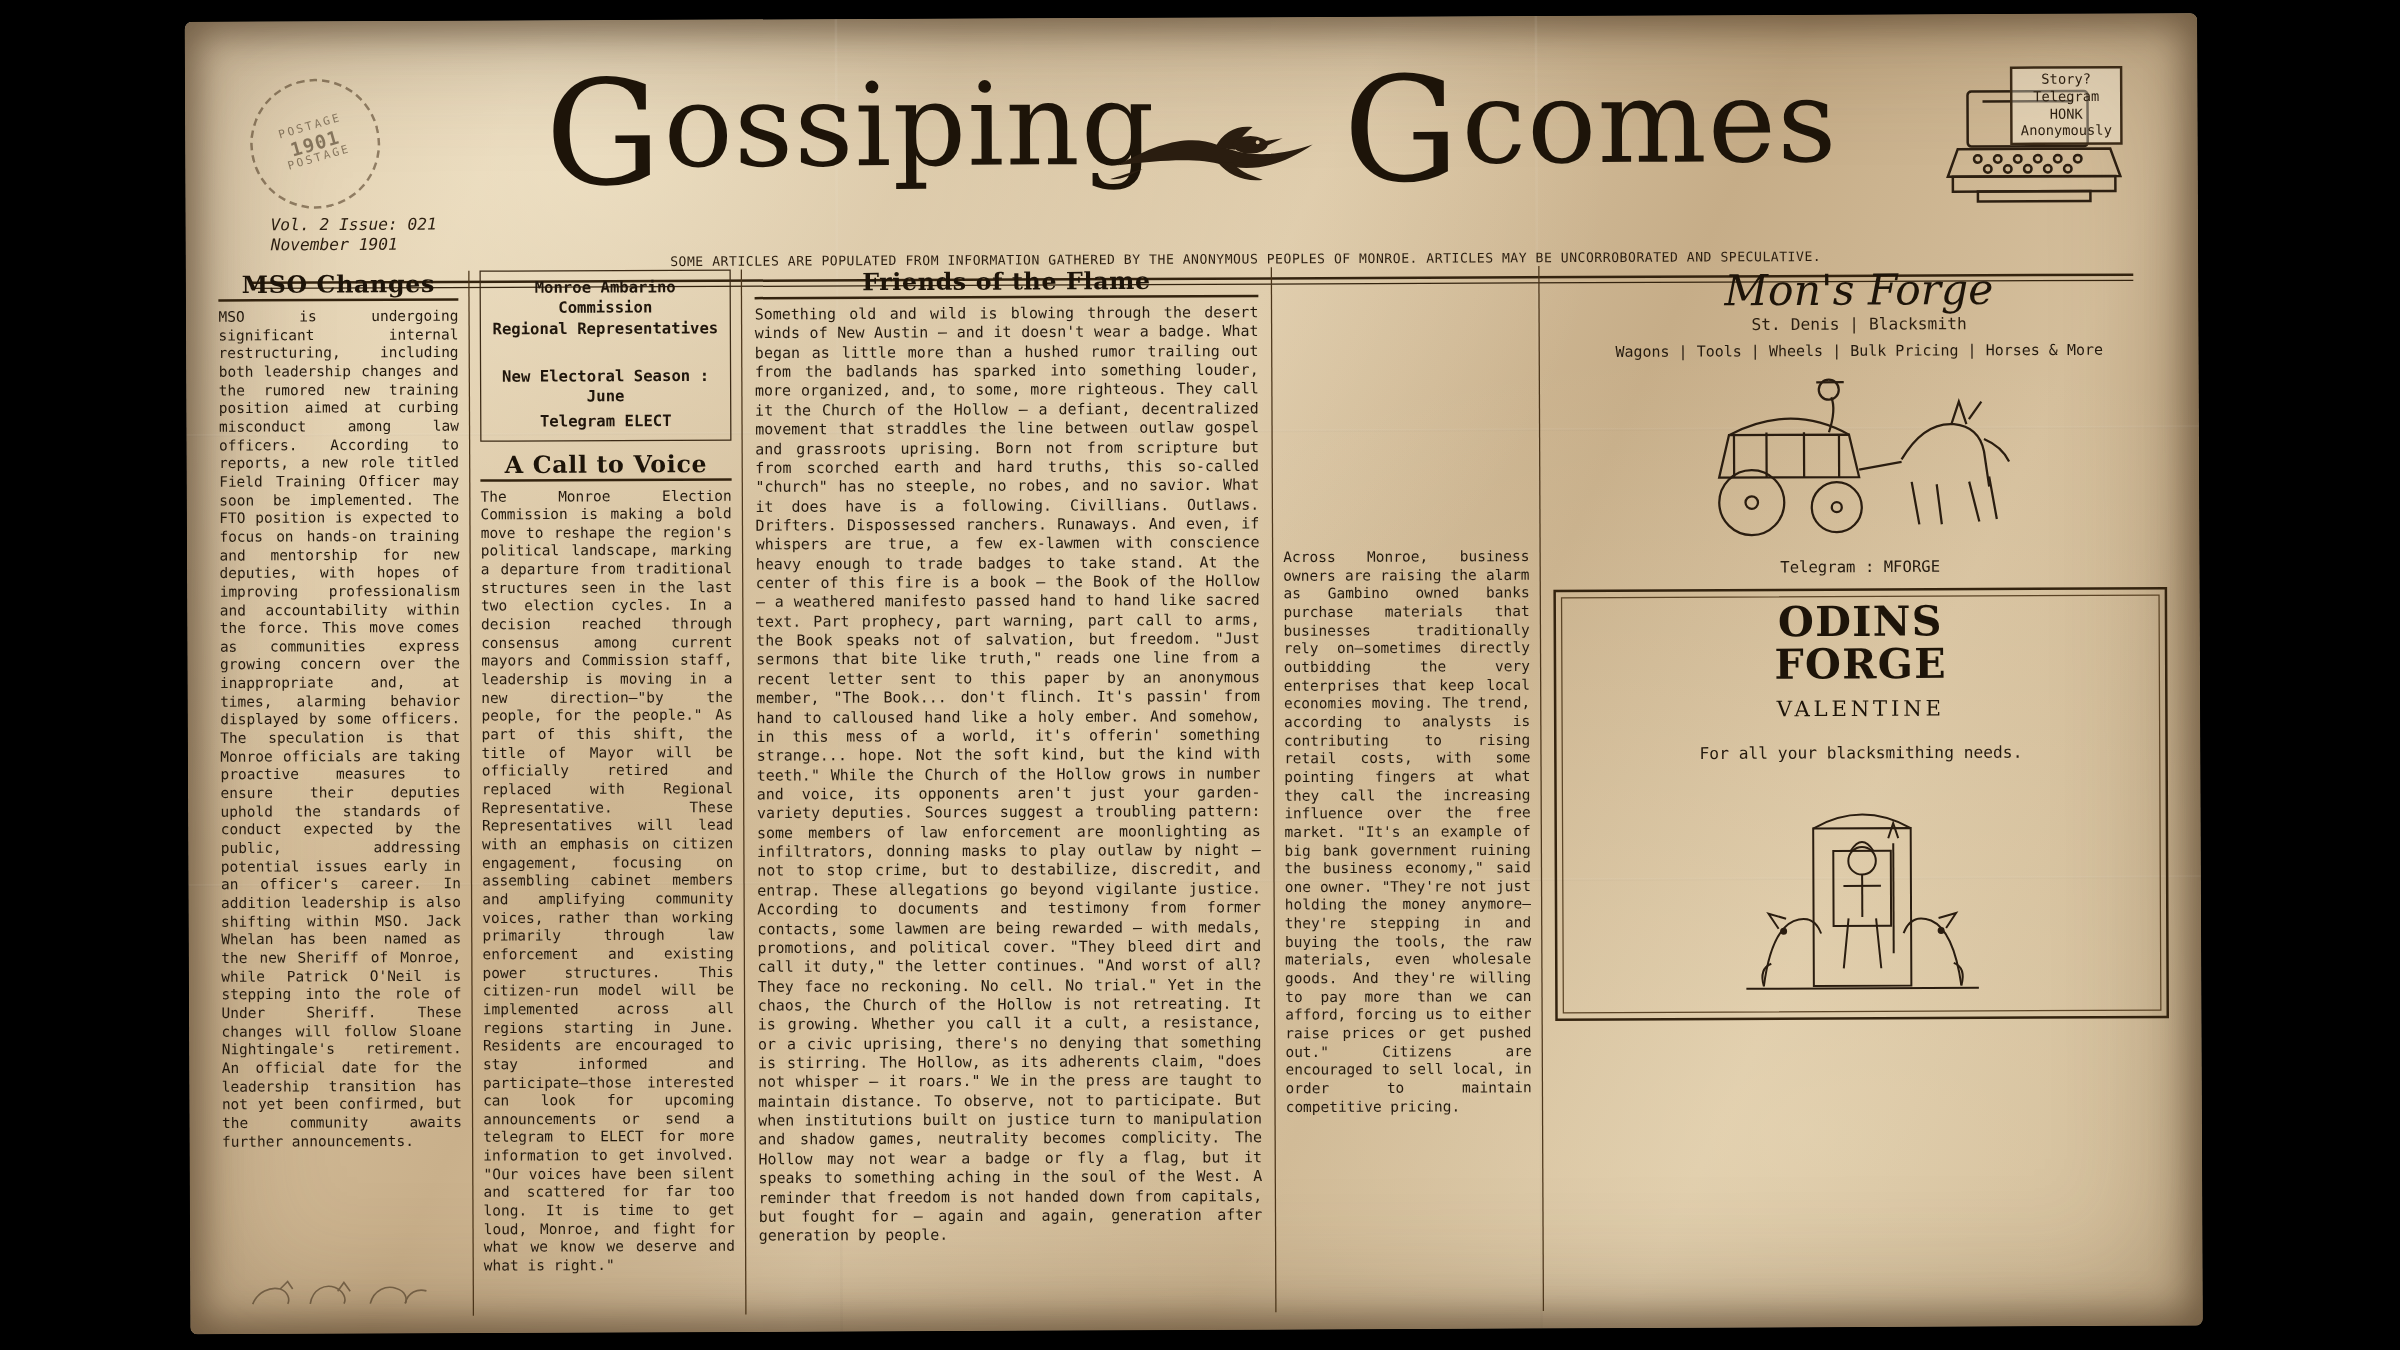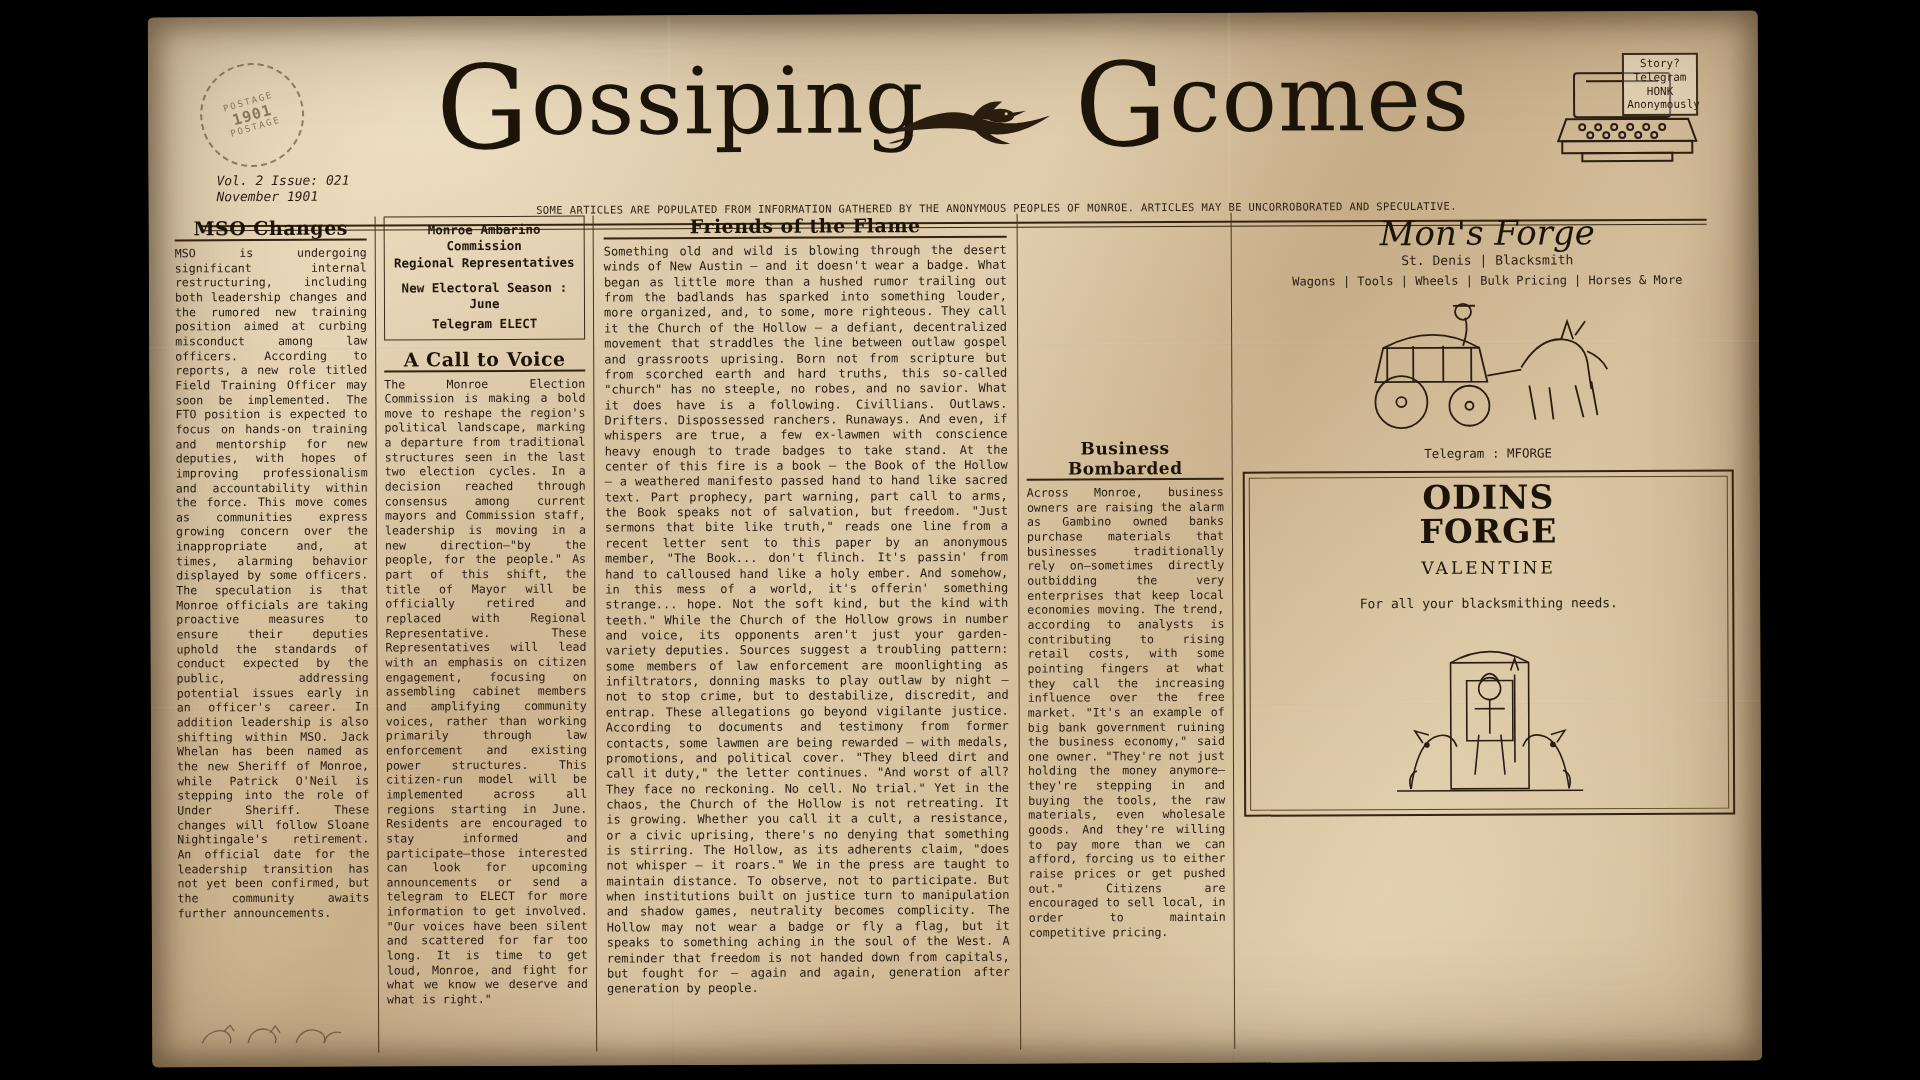--- a/index.html
+++ b/index.html
@@ -152,21 +152,21 @@
     position: absolute;
     right: 30px;
     top: 30px;
     width: 150px;
     height: 120px;
   }
   #tw-note {
     position: absolute;
     right: 34px;
     top: 26px;
-    width: 76px;
+    width: 90px;
     border: 2px solid #3b2a16;
     background: rgba(255,250,232,.35);
     font-size: 11px;
     text-align: center;
     line-height: 1.25;
     padding: 2px 3px;
     box-sizing: border-box;
     color: #2b1e10;
   }
 
@@ -237,21 +237,21 @@
     border: 1px solid #3b2a16;
     padding: 5px 6px 6px 6px;
     text-align: center;
     font-size: 12.5px;
     line-height: 1.3;
     font-weight: bold;
     color: #20160c;
     margin-bottom: 8px;
   }
   .box-notice .sub { font-weight: bold; }
-  .box-notice .season { margin-top: 9px; font-weight: bold; }
+  .box-notice .season { margin-top: 22px; font-weight: bold; }
   .box-notice .telegram { margin-top: 4px; }
 
   
   .ad-title-script {
     font-family: "DejaVu Serif", serif;
     font-style: italic;
     font-size: 34px;
     text-align: center;
     color: #1d1409;
     line-height: 1;
@@ -415,21 +415,20 @@
         <div class="body">The Monroe Election Commission is making a bold move to reshape the region's political landscape, marking a departure from traditional structures seen in the last two election cycles. In a decision reached through consensus among current mayors and Commission staff, leadership is moving in a new direction—"by the people, for the people." As part of this shift, the title of Mayor will be officially retired and replaced with Regional Representative. These Representatives will lead with an emphasis on citizen engagement, focusing on assembling cabinet members and amplifying community voices, rather than working primarily through law enforcement and existing power structures. This citizen-run model will be implemented across all regions starting in June. Residents are encouraged to stay informed and participate—those interested can look for upcoming announcements or send a telegram to ELECT for more information to get involved. "Our voices have been silent and scattered for far too long. It is time to get loud, Monroe, and fight for what we know we deserve and what is right."</div>
       </div>
 
       <div class="col col-3">
         <div class="headline headline-rule">Friends of the Flame</div>
         <div class="body wide">Something old and wild is blowing through the desert winds of New Austin — and it doesn't wear a badge. What began as little more than a hushed rumor trailing out from the badlands has sparked into something louder, more organized, and, to some, more righteous. They call it the Church of the Hollow — a defiant, decentralized movement that straddles the line between outlaw gospel and grassroots uprising. Born not from scripture but from scorched earth and hard truths, this so-called "church" has no steeple, no robes, and no savior. What it does have is a following. Civillians. Outlaws. Drifters. Dispossessed ranchers. Runaways. And even, if whispers are true, a few ex-lawmen with conscience heavy enough to trade badges to take stand. At the center of this fire is a book — the Book of the Hollow — a weathered manifesto passed hand to hand like sacred text. Part prophecy, part warning, part call to arms, the Book speaks not of salvation, but freedom. "Just sermons that bite like truth," reads one line from a recent letter sent to this paper by an anonymous member, "The Book... don't flinch. It's passin' from hand to calloused hand like a holy ember. And somehow, in this mess of a world, it's offerin' something strange... hope. Not the soft kind, but the kind with teeth." While the Church of the Hollow grows in number and voice, its opponents aren't just your garden-variety deputies. Sources suggest a troubling pattern: some members of law enforcement are moonlighting as infiltrators, donning masks to play outlaw by night — not to stop crime, but to destabilize, discredit, and entrap. These allegations go beyond vigilante justice. According to documents and testimony from former contacts, some lawmen are being rewarded — with medals, promotions, and political cover. "They bleed dirt and call it duty," the letter continues. "And worst of all? They face no reckoning. No cell. No trial." Yet in the chaos, the Church of the Hollow is not retreating. It is growing. Whether you call it a cult, a resistance, or a civic uprising, there's no denying that something is stirring. The Hollow, as its adherents claim, "does not whisper — it roars." We in the press are taught to maintain distance. To observe, not to participate. But when institutions built on justice turn to manipulation and shadow games, neutrality becomes complicity. The Hollow may not wear a badge or fly a flag, but it speaks to something aching in the soul of the West. A reminder that freedom is not handed down from capitals, but fought for — again and again, generation after generation by people.</div>
       </div>
 
       <div class="col col-4">
         <div style="height:225px"></div>
-        <div class="headline small headline-rule">Business Bombarded</div>
         <div class="body">Across Monroe, business owners are raising the alarm as Gambino owned banks purchase materials that businesses traditionally rely on—sometimes directly outbidding the very enterprises that keep local economies moving. The trend, according to analysts is contributing to rising retail costs, with some pointing fingers at what they call the increasing influence over the free market. "It's an example of big bank government ruining the business economy," said one owner. "They're not just holding the money anymore—they're stepping in and buying the tools, the raw materials, even wholesale goods. And they're willing to pay more than we can afford, forcing us to either raise prices or get pushed out." Citizens are encouraged to sell local, in order to maintain competitive pricing.</div>
       </div>
 
       <div class="col col-5">
 
         <div>
           <div class="ad-title-script">Mon's Forge</div>
           <div class="ad-sub">St. Denis | Blacksmith</div>
           <div class="ad-services">Wagons | Tools | Wheels | Bulk Pricing | Horses &amp; More</div>
 

